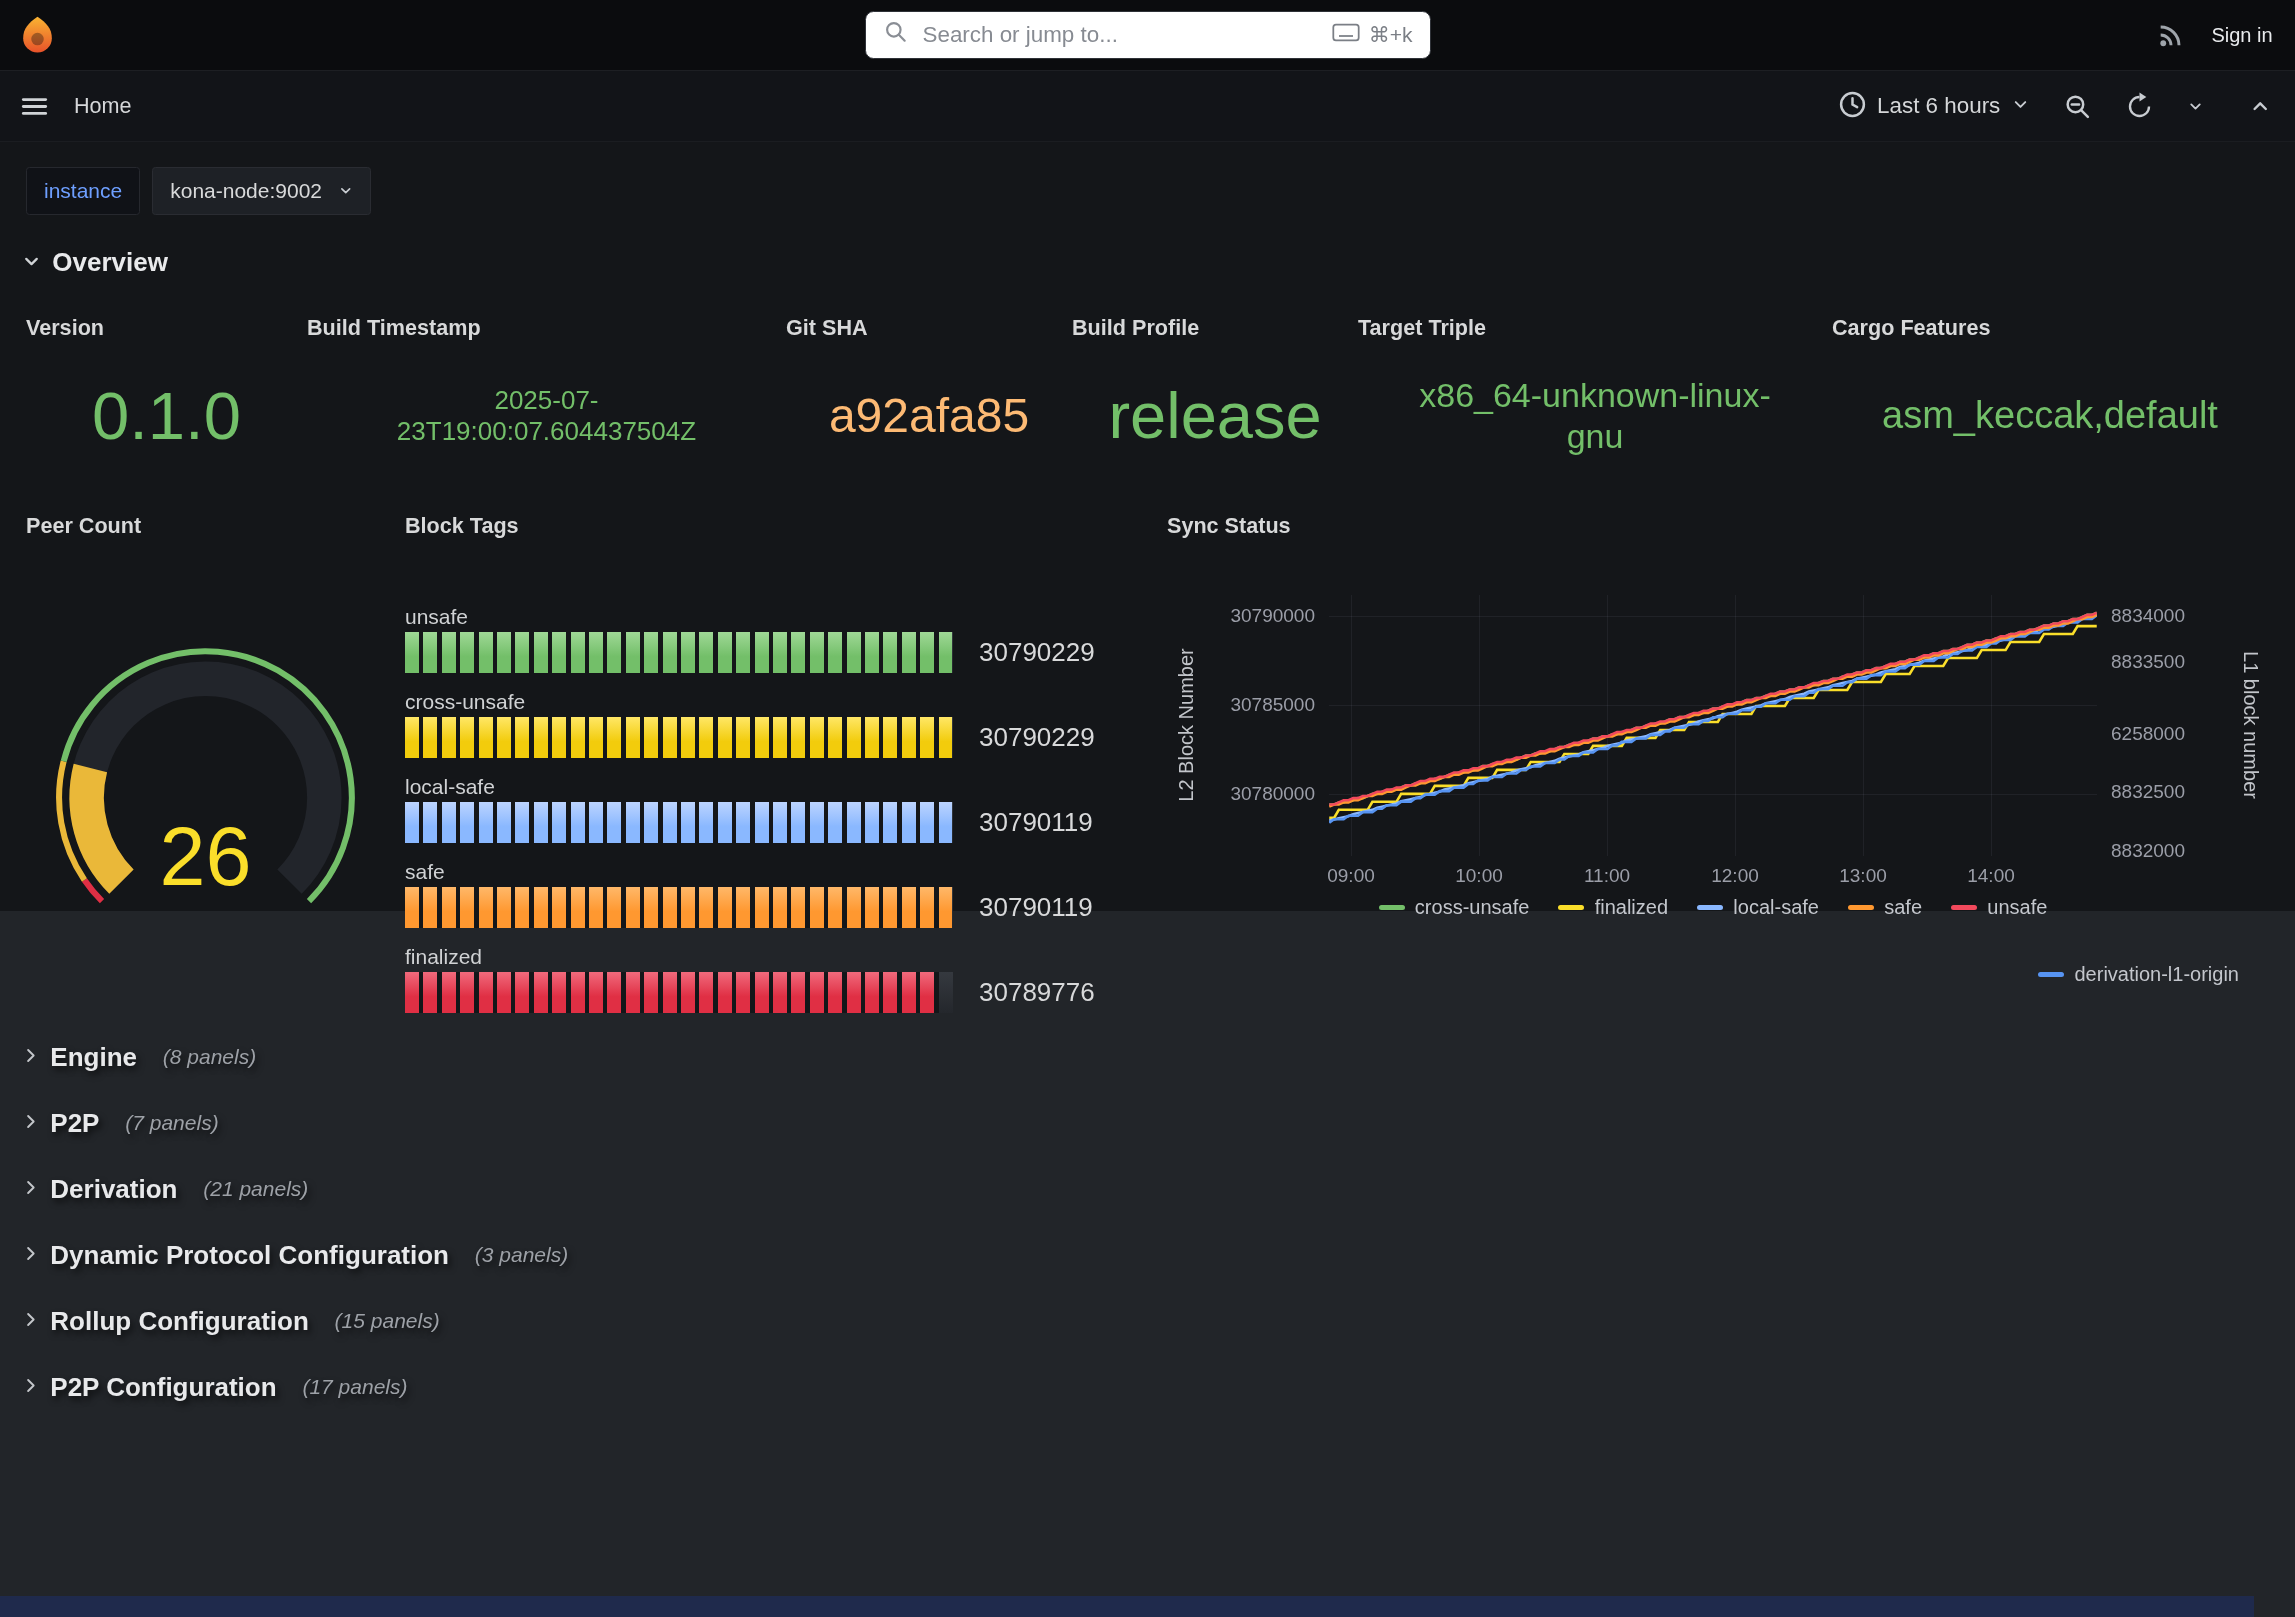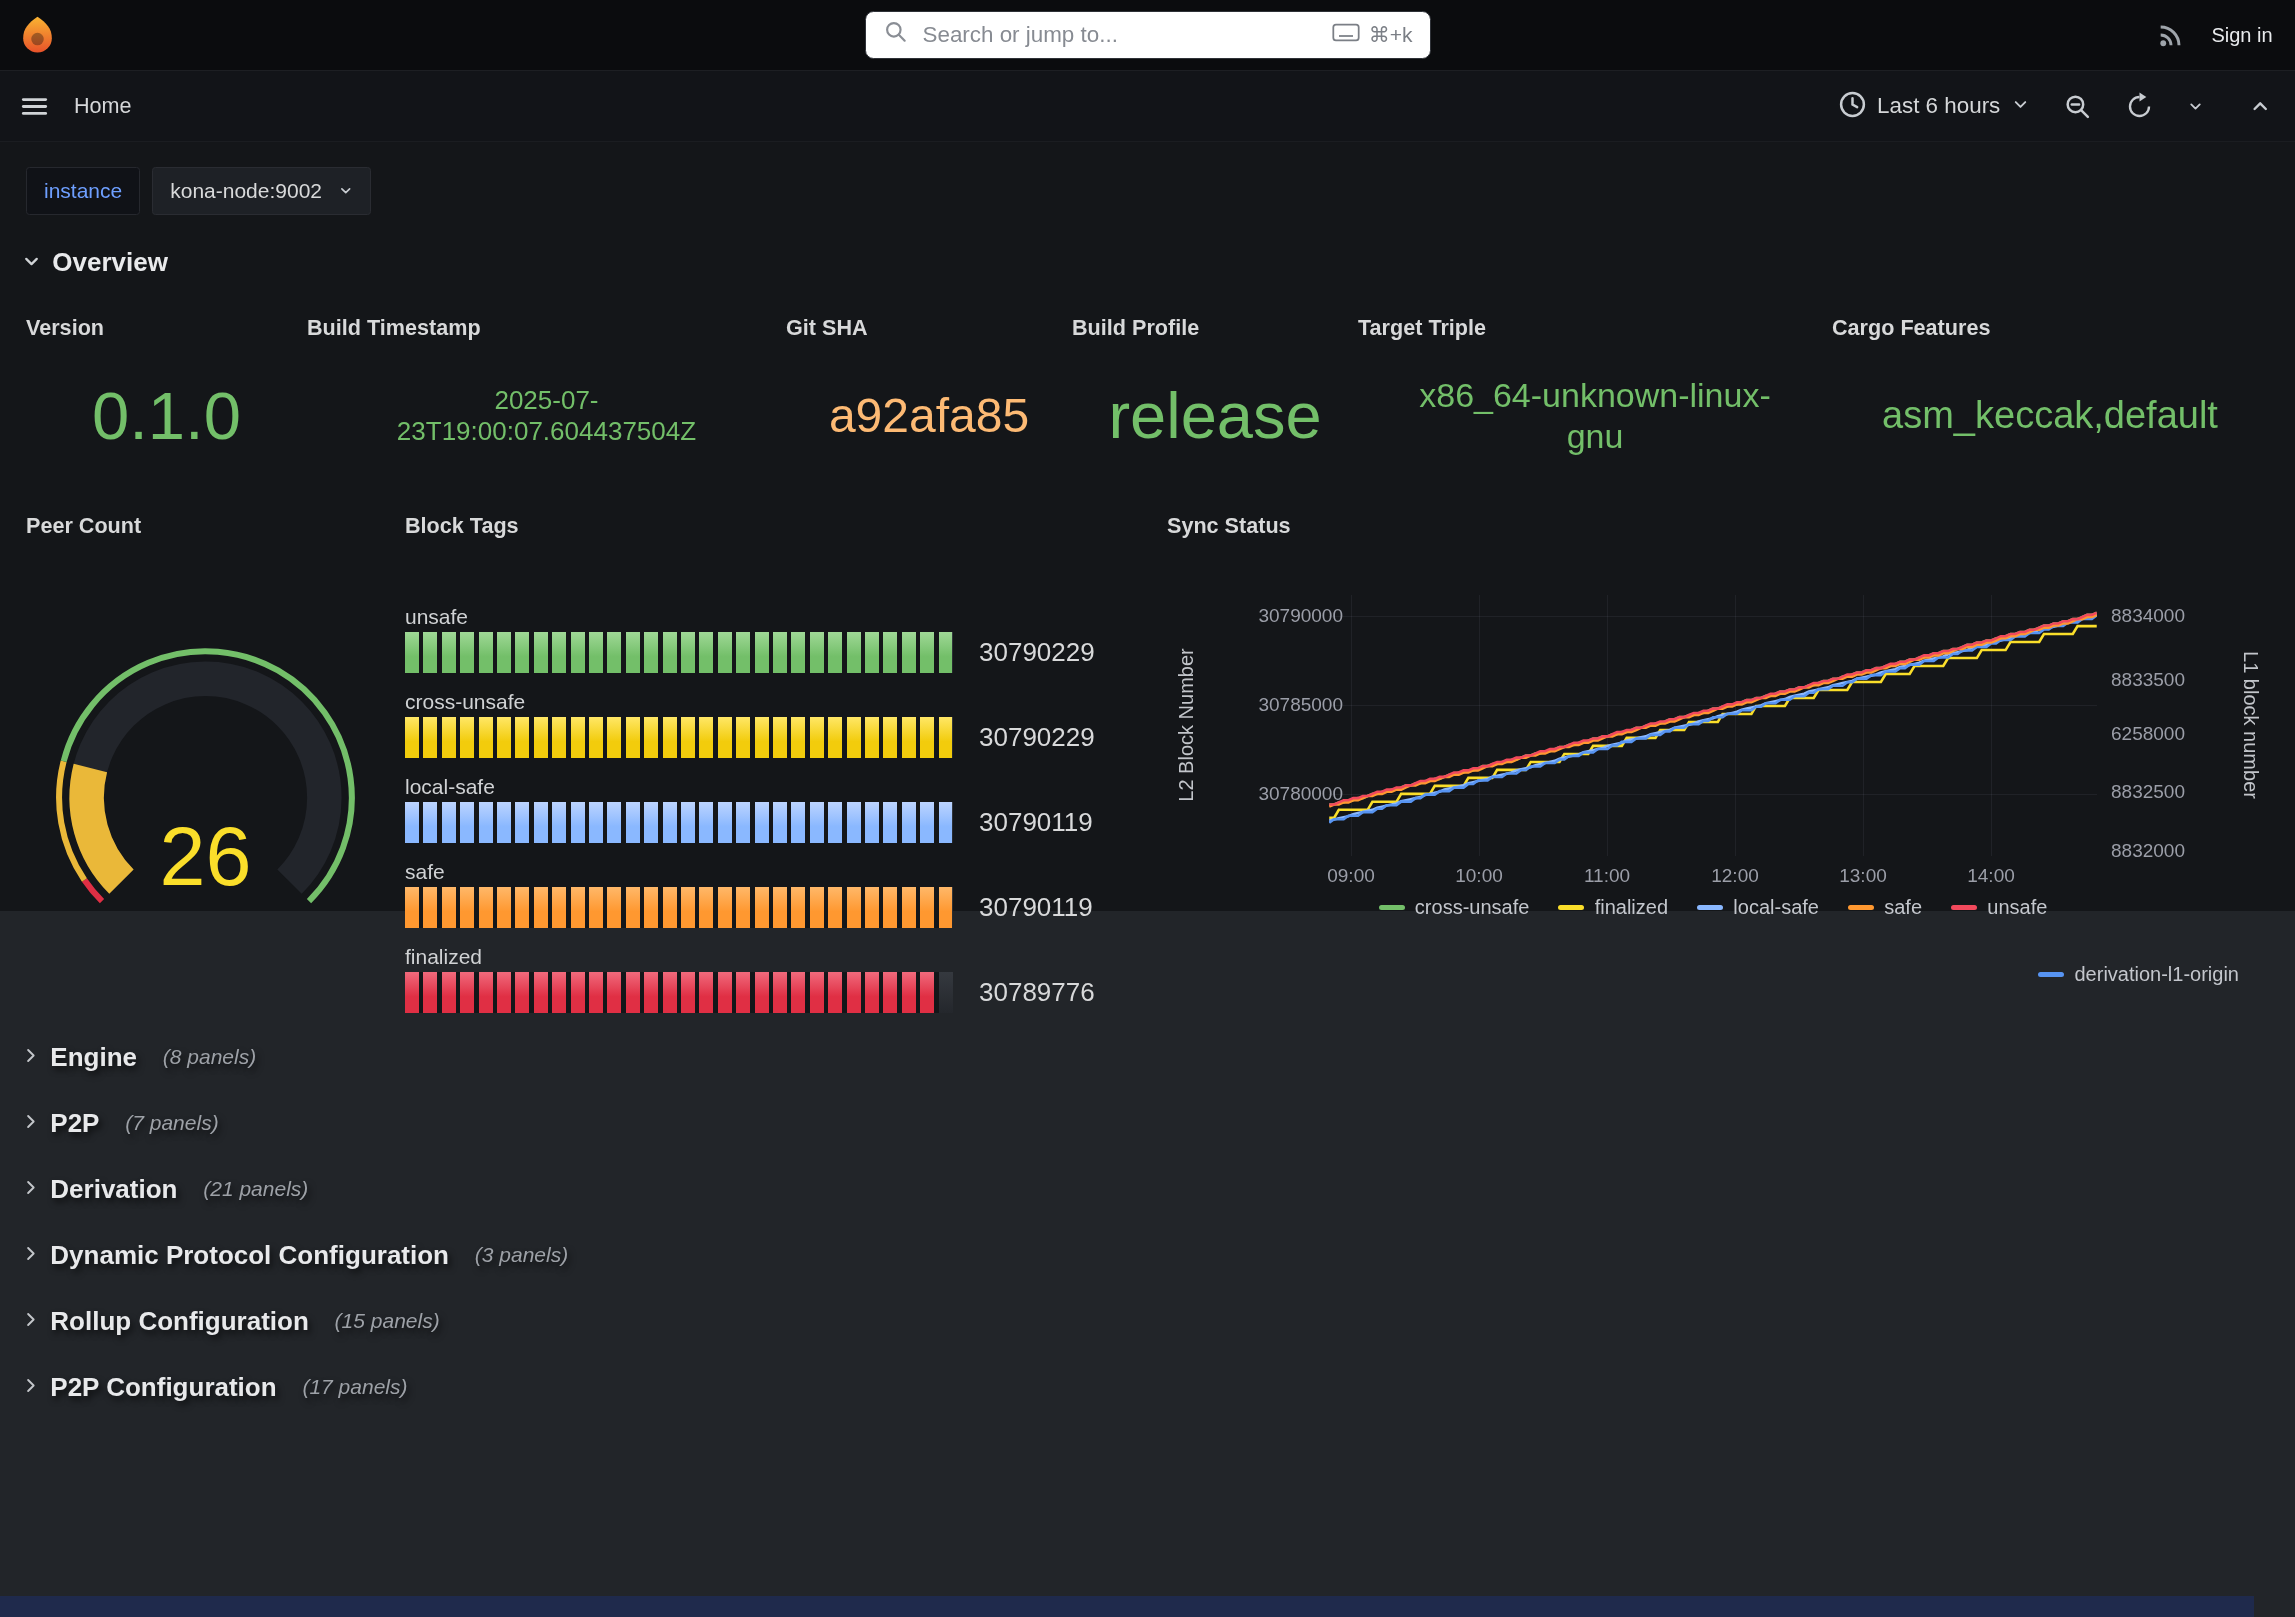--- a/index.html
+++ b/index.html
@@ -77,21 +77,21 @@
   .bt-track{position:relative;width:548px;height:41px;overflow:hidden;}
   .bt-fill{position:absolute;left:0;top:0;bottom:0;}
   .bt-value{font-size:26px;color:#d8d9da;margin-left:26px;}
 
   .plot{position:absolute;left:162px;top:82px;width:768px;height:261px;}
   .plot svg{position:absolute;left:0;top:0;}
   .gl{position:absolute;background:rgba(204,204,220,0.07);}
   .gl.h{left:0;width:768px;height:0.9px;}
   .gl.v{top:0;width:0.9px;height:261px;}
   .tick{position:absolute;font-size:19px;color:#9b9ea8;line-height:22.4px;white-space:nowrap;}
-  .tick.yl{left:-14px;transform:translateX(-100%);margin-left:28px;}
+  .tick.yl{left:-14px;transform:translateX(-100%);}
   .tick.yr{left:782px;}
   .tick.x{top:270px;transform:translateX(-50%);}
   .axis-label{position:absolute;font-size:20px;color:#c2c5ca;white-space:nowrap;}
   .axis-label.left{left:19px;top:212px;transform:translate(-50%,-50%) rotate(-90deg);}
   .axis-label.right{left:1083px;top:212px;transform:translate(-50%,-50%) rotate(90deg);}
   .legend{position:absolute;left:162px;width:768px;top:383px;display:flex;justify-content:center;gap:29px;}
   .leg-item{display:flex;align-items:center;gap:10.3px;font-size:20px;color:#c3c6cc;cursor:pointer;}
   .swatch{width:26px;height:5.2px;border-radius:2.6px;}
   .legend2{position:absolute;right:31px;top:450px;display:flex;align-items:center;gap:10.3px;
     font-size:20px;color:#c3c6cc;cursor:pointer;}
@@ -351,21 +351,21 @@
             <polyline fill="none" stroke="#fade2a" stroke-width="3" points="0.0,258.7 5.6,258.7 11.1,249.4 16.7,249.4 22.3,249.4 27.8,249.4 33.4,249.4 39.0,249.4 44.6,249.4 50.1,240.1 55.7,240.1 61.3,240.1 66.8,240.1 72.4,240.1 78.0,240.1 83.5,230.9 89.1,230.9 94.7,230.9 100.2,230.9 105.8,230.9 111.4,230.9 116.9,230.9 122.5,221.6 128.1,221.6 133.7,221.6 139.2,221.6 144.8,221.6 150.4,221.6 155.9,221.6 161.5,212.3 167.1,212.3 172.6,212.3 178.2,212.3 183.8,212.3 189.3,212.3 194.9,203.0 200.5,203.0 206.0,203.0 211.6,203.0 217.2,203.0 222.8,203.0 228.3,203.0 233.9,193.8 239.5,193.8 245.0,193.8 250.6,193.8 256.2,193.8 261.7,193.8 267.3,193.8 272.9,184.5 278.4,184.5 284.0,184.5 289.6,184.5 295.1,184.5 300.7,184.5 306.3,175.2 311.8,175.2 317.4,175.2 323.0,175.2 328.6,175.2 334.1,175.2 339.7,175.2 345.3,165.9 350.8,165.9 356.4,165.9 362.0,165.9 367.5,165.9 373.1,165.9 378.7,165.9 384.2,156.7 389.8,156.7 395.4,156.7 400.9,156.7 406.5,156.7 412.1,156.7 417.7,147.4 423.2,147.4 428.8,147.4 434.4,147.4 439.9,147.4 445.5,147.4 451.1,147.4 456.6,138.1 462.2,138.1 467.8,138.1 473.3,138.1 478.9,138.1 484.5,138.1 490.1,138.1 495.6,128.8 501.2,128.8 506.8,128.8 512.3,128.8 517.9,128.8 523.5,128.8 529.0,128.8 534.6,119.6 540.2,119.6 545.7,119.6 551.3,119.6 556.9,119.6 562.4,119.6 568.0,110.3 573.6,110.3 579.1,110.3 584.7,110.3 590.3,110.3 595.9,110.3 601.4,110.3 607.0,101.0 612.6,101.0 618.1,101.0 623.7,101.0 629.3,101.0 634.8,101.0 640.4,101.0 646.0,91.7 651.5,91.7 657.1,91.7 662.7,91.7 668.3,91.7 673.8,91.7 679.4,82.4 685.0,82.4 690.5,82.4 696.1,82.4 701.7,82.4 707.2,82.4 712.8,82.4 718.4,73.2 723.9,73.2 729.5,73.2 735.1,73.2 740.6,73.2 746.2,73.2 751.8,73.2 757.4,63.9 762.9,63.9 768.5,63.9 774.1,63.9 779.6,63.9 785.2,63.9 790.8,54.6 796.3,54.6 801.9,54.6 807.5,54.6 813.0,54.6 818.6,54.6 824.2,54.6 829.7,45.3 835.3,45.3 840.9,45.3 846.4,45.3 852.0,45.3 857.6,45.3 863.2,45.3 868.7,36.1 874.3,36.1 879.9,36.1 885.4,36.1 891.0,36.1"></polyline>
             <polyline fill="none" stroke="#8ab8ff" stroke-width="3" points="0.0,261.8 5.6,260.5 11.1,259.3 16.7,258.1 22.3,256.8 27.8,254.4 33.4,253.1 39.0,251.9 44.6,250.6 50.1,249.4 55.7,246.9 61.3,245.7 66.8,244.5 72.4,243.2 78.0,242.0 83.5,239.5 89.1,238.3 94.7,237.0 100.2,235.8 105.8,234.6 111.4,232.1 116.9,230.9 122.5,229.6 128.1,228.4 133.7,225.9 139.2,224.7 144.8,223.4 150.4,222.2 155.9,221.0 161.5,218.5 167.1,217.3 172.6,216.0 178.2,214.8 183.8,213.5 189.3,211.1 194.9,209.8 200.5,208.6 206.0,207.4 211.6,206.1 217.2,203.6 222.8,202.4 228.3,201.2 233.9,199.9 239.5,197.5 245.0,196.2 250.6,195.0 256.2,193.8 261.7,192.5 267.3,190.0 272.9,188.8 278.4,187.6 284.0,186.3 289.6,185.1 295.1,182.6 300.7,181.4 306.3,180.2 311.8,178.9 317.4,177.7 323.0,175.2 328.6,174.0 334.1,172.7 339.7,171.5 345.3,169.0 350.8,167.8 356.4,166.5 362.0,165.3 367.5,164.1 373.1,161.6 378.7,160.4 384.2,159.1 389.8,157.9 395.4,156.7 400.9,154.2 406.5,152.9 412.1,151.7 417.7,150.5 423.2,149.2 428.8,146.8 434.4,145.5 439.9,144.3 445.5,143.0 451.1,140.6 456.6,139.3 462.2,138.1 467.8,136.9 473.3,135.6 478.9,133.2 484.5,131.9 490.1,130.7 495.6,129.4 501.2,128.2 506.8,125.7 512.3,124.5 517.9,123.3 523.5,122.0 529.0,120.8 534.6,118.3 540.2,117.1 545.7,115.8 551.3,114.6 556.9,112.1 562.4,110.9 568.0,109.7 573.6,108.4 579.1,107.2 584.7,104.7 590.3,103.5 595.9,102.2 601.4,101.0 607.0,99.8 612.6,97.3 618.1,96.1 623.7,94.8 629.3,93.6 634.8,92.3 640.4,89.9 646.0,88.6 651.5,87.4 657.1,86.2 662.7,83.7 668.3,82.4 673.8,81.2 679.4,80.0 685.0,78.7 690.5,76.3 696.1,75.0 701.7,73.8 707.2,72.6 712.8,71.3 718.4,68.8 723.9,67.6 729.5,66.4 735.1,65.1 740.6,63.9 746.2,61.4 751.8,60.2 757.4,59.0 762.9,57.7 768.5,55.2 774.1,54.0 779.6,52.8 785.2,51.5 790.8,50.3 796.3,47.8 801.9,46.6 807.5,45.3 813.0,44.1 818.6,42.9 824.2,40.4 829.7,39.2 835.3,37.9 840.9,36.7 846.4,35.5 852.0,33.0 857.6,31.7 863.2,30.5 868.7,29.3 874.3,26.8 879.9,25.6 885.4,24.3 891.0,23.1"></polyline>
             <polyline fill="none" stroke="#5794f2" stroke-width="3" points="0.0,264.4 5.6,260.3 11.1,260.3 16.7,260.3 22.3,256.2 27.8,256.2 33.4,256.2 39.0,252.1 44.6,252.1 50.1,252.1 55.7,248.1 61.3,248.1 66.8,244.0 72.4,244.0 78.0,244.0 83.5,239.9 89.1,239.9 94.7,239.9 100.2,235.8 105.8,235.8 111.4,231.7 116.9,231.7 122.5,231.7 128.1,227.7 133.7,227.7 139.2,227.7 144.8,223.6 150.4,223.6 155.9,223.6 161.5,219.5 167.1,219.5 172.6,215.4 178.2,215.4 183.8,215.4 189.3,211.3 194.9,211.3 200.5,211.3 206.0,207.3 211.6,207.3 217.2,207.3 222.8,203.2 228.3,203.2 233.9,199.1 239.5,199.1 245.0,199.1 250.6,195.0 256.2,195.0 261.7,195.0 267.3,190.9 272.9,190.9 278.4,186.9 284.0,186.9 289.6,186.9 295.1,182.8 300.7,182.8 306.3,182.8 311.8,178.7 317.4,178.7 323.0,178.7 328.6,174.6 334.1,174.6 339.7,170.5 345.3,170.5 350.8,170.5 356.4,166.5 362.0,166.5 367.5,166.5 373.1,162.4 378.7,162.4 384.2,162.4 389.8,158.3 395.4,158.3 400.9,154.2 406.5,154.2 412.1,154.2 417.7,150.1 423.2,150.1 428.8,150.1 434.4,146.1 439.9,146.1 445.5,142.0 451.1,142.0 456.6,142.0 462.2,137.9 467.8,137.9 473.3,137.9 478.9,133.8 484.5,133.8 490.1,133.8 495.6,129.7 501.2,129.7 506.8,125.7 512.3,125.7 517.9,125.7 523.5,121.6 529.0,121.6 534.6,121.6 540.2,117.5 545.7,117.5 551.3,117.5 556.9,113.4 562.4,113.4 568.0,109.3 573.6,109.3 579.1,109.3 584.7,105.3 590.3,105.3 595.9,105.3 601.4,101.2 607.0,101.2 612.6,97.1 618.1,97.1 623.7,97.1 629.3,93.0 634.8,93.0 640.4,93.0 646.0,88.9 651.5,88.9 657.1,88.9 662.7,84.9 668.3,84.9 673.8,80.8 679.4,80.8 685.0,80.8 690.5,76.7 696.1,76.7 701.7,76.7 707.2,72.6 712.8,72.6 718.4,72.6 723.9,68.5 729.5,68.5 735.1,64.5 740.6,64.5 746.2,64.5 751.8,60.4 757.4,60.4 762.9,60.4 768.5,56.3 774.1,56.3 779.6,52.2 785.2,52.2 790.8,52.2 796.3,48.1 801.9,48.1 807.5,48.1 813.0,44.1 818.6,44.1 824.2,44.1 829.7,40.0 835.3,40.0 840.9,35.9 846.4,35.9 852.0,35.9 857.6,31.8 863.2,31.8 868.7,31.8 874.3,27.7 879.9,27.7 885.4,27.7 891.0,23.7"></polyline>
             <polyline fill="none" stroke="#ff9830" stroke-width="3" points="0.0,245.7 5.6,243.2 11.1,243.2 16.7,240.8 22.3,240.8 27.8,238.3 33.4,238.3 39.0,235.8 44.6,233.3 50.1,233.3 55.7,230.9 61.3,230.9 66.8,228.4 72.4,228.4 78.0,225.9 83.5,225.9 89.1,223.4 94.7,221.0 100.2,221.0 105.8,218.5 111.4,218.5 116.9,216.0 122.5,216.0 128.1,213.5 133.7,211.1 139.2,211.1 144.8,208.6 150.4,208.6 155.9,206.1 161.5,206.1 167.1,203.6 172.6,203.6 178.2,201.2 183.8,198.7 189.3,198.7 194.9,196.2 200.5,196.2 206.0,193.8 211.6,193.8 217.2,191.3 222.8,188.8 228.3,188.8 233.9,186.3 239.5,186.3 245.0,183.9 250.6,183.9 256.2,181.4 261.7,181.4 267.3,178.9 272.9,176.4 278.4,176.4 284.0,174.0 289.6,174.0 295.1,171.5 300.7,171.5 306.3,169.0 311.8,169.0 317.4,166.5 323.0,164.1 328.6,164.1 334.1,161.6 339.7,161.6 345.3,159.1 350.8,159.1 356.4,156.7 362.0,154.2 367.5,154.2 373.1,151.7 378.7,151.7 384.2,149.2 389.8,149.2 395.4,146.8 400.9,146.8 406.5,144.3 412.1,141.8 417.7,141.8 423.2,139.3 428.8,139.3 434.4,136.9 439.9,136.9 445.5,134.4 451.1,131.9 456.6,131.9 462.2,129.4 467.8,129.4 473.3,127.0 478.9,127.0 484.5,124.5 490.1,124.5 495.6,122.0 501.2,119.6 506.8,119.6 512.3,117.1 517.9,117.1 523.5,114.6 529.0,114.6 534.6,112.1 540.2,112.1 545.7,109.7 551.3,107.2 556.9,107.2 562.4,104.7 568.0,104.7 573.6,102.2 579.1,102.2 584.7,99.8 590.3,97.3 595.9,97.3 601.4,94.8 607.0,94.8 612.6,92.3 618.1,92.3 623.7,89.9 629.3,89.9 634.8,87.4 640.4,84.9 646.0,84.9 651.5,82.4 657.1,82.4 662.7,80.0 668.3,80.0 673.8,77.5 679.4,75.0 685.0,75.0 690.5,72.6 696.1,72.6 701.7,70.1 707.2,70.1 712.8,67.6 718.4,67.6 723.9,65.1 729.5,62.7 735.1,62.7 740.6,60.2 746.2,60.2 751.8,57.7 757.4,57.7 762.9,55.2 768.5,55.2 774.1,52.8 779.6,50.3 785.2,50.3 790.8,47.8 796.3,47.8 801.9,45.3 807.5,45.3 813.0,42.9 818.6,40.4 824.2,40.4 829.7,37.9 835.3,37.9 840.9,35.5 846.4,35.5 852.0,33.0 857.6,33.0 863.2,30.5 868.7,28.0 874.3,28.0 879.9,25.6 885.4,25.6 891.0,23.1"></polyline>
             <polyline fill="none" stroke="#f2495c" stroke-width="3" points="0.0,243.2 5.6,243.2 11.1,240.8 16.7,238.3 22.3,238.3 27.8,235.8 33.4,235.8 39.0,233.3 44.6,233.3 50.1,230.9 55.7,228.4 61.3,228.4 66.8,225.9 72.4,225.9 78.0,223.4 83.5,223.4 89.1,221.0 94.7,221.0 100.2,218.5 105.8,216.0 111.4,216.0 116.9,213.5 122.5,213.5 128.1,211.1 133.7,211.1 139.2,208.6 144.8,206.1 150.4,206.1 155.9,203.6 161.5,203.6 167.1,201.2 172.6,201.2 178.2,198.7 183.8,198.7 189.3,196.2 194.9,193.8 200.5,193.8 206.0,191.3 211.6,191.3 217.2,188.8 222.8,188.8 228.3,186.3 233.9,186.3 239.5,183.9 245.0,181.4 250.6,181.4 256.2,178.9 261.7,178.9 267.3,176.4 272.9,176.4 278.4,174.0 284.0,171.5 289.6,171.5 295.1,169.0 300.7,169.0 306.3,166.5 311.8,166.5 317.4,164.1 323.0,164.1 328.6,161.6 334.1,159.1 339.7,159.1 345.3,156.7 350.8,156.7 356.4,154.2 362.0,154.2 367.5,151.7 373.1,149.2 378.7,149.2 384.2,146.8 389.8,146.8 395.4,144.3 400.9,144.3 406.5,141.8 412.1,141.8 417.7,139.3 423.2,136.9 428.8,136.9 434.4,134.4 439.9,134.4 445.5,131.9 451.1,131.9 456.6,129.4 462.2,127.0 467.8,127.0 473.3,124.5 478.9,124.5 484.5,122.0 490.1,122.0 495.6,119.6 501.2,119.6 506.8,117.1 512.3,114.6 517.9,114.6 523.5,112.1 529.0,112.1 534.6,109.7 540.2,109.7 545.7,107.2 551.3,107.2 556.9,104.7 562.4,102.2 568.0,102.2 573.6,99.8 579.1,99.8 584.7,97.3 590.3,97.3 595.9,94.8 601.4,92.3 607.0,92.3 612.6,89.9 618.1,89.9 623.7,87.4 629.3,87.4 634.8,84.9 640.4,84.9 646.0,82.4 651.5,80.0 657.1,80.0 662.7,77.5 668.3,77.5 673.8,75.0 679.4,75.0 685.0,72.6 690.5,70.1 696.1,70.1 701.7,67.6 707.2,67.6 712.8,65.1 718.4,65.1 723.9,62.7 729.5,62.7 735.1,60.2 740.6,57.7 746.2,57.7 751.8,55.2 757.4,55.2 762.9,52.8 768.5,52.8 774.1,50.3 779.6,47.8 785.2,47.8 790.8,45.3 796.3,45.3 801.9,42.9 807.5,42.9 813.0,40.4 818.6,40.4 824.2,37.9 829.7,35.5 835.3,35.5 840.9,33.0 846.4,33.0 852.0,30.5 857.6,30.5 863.2,28.0 868.7,28.0 874.3,25.6 879.9,23.1 885.4,23.1 891.0,20.6"></polyline>
           </svg>
       <div class="tick yl" style="top: 10px;">30790000</div>
           <div class="tick yl" style="top: 99px;">30785000</div>
           <div class="tick yl" style="top: 188px;">30780000</div>
           <div class="tick yr" style="top: 10.3px;">8834000</div>
-          <div class="tick yr" style="top: 74px;">8833500</div>
+          <div class="tick yr" style="top: 56px;">8833500</div>
           <div class="tick yr" style="top: 128px;">6258000</div>
           <div class="tick yr" style="top: 186px;">8832500</div>
           <div class="tick yr" style="top: 245px;">8832000</div>
           <div class="tick x" style="left: 22px;">09:00</div>
           <div class="tick x" style="left: 150px;">10:00</div>
           <div class="tick x" style="left: 278px;">11:00</div>
           <div class="tick x" style="left: 406px;">12:00</div>
           <div class="tick x" style="left: 534px;">13:00</div>
           <div class="tick x" style="left: 662px;">14:00</div>
         </div>

